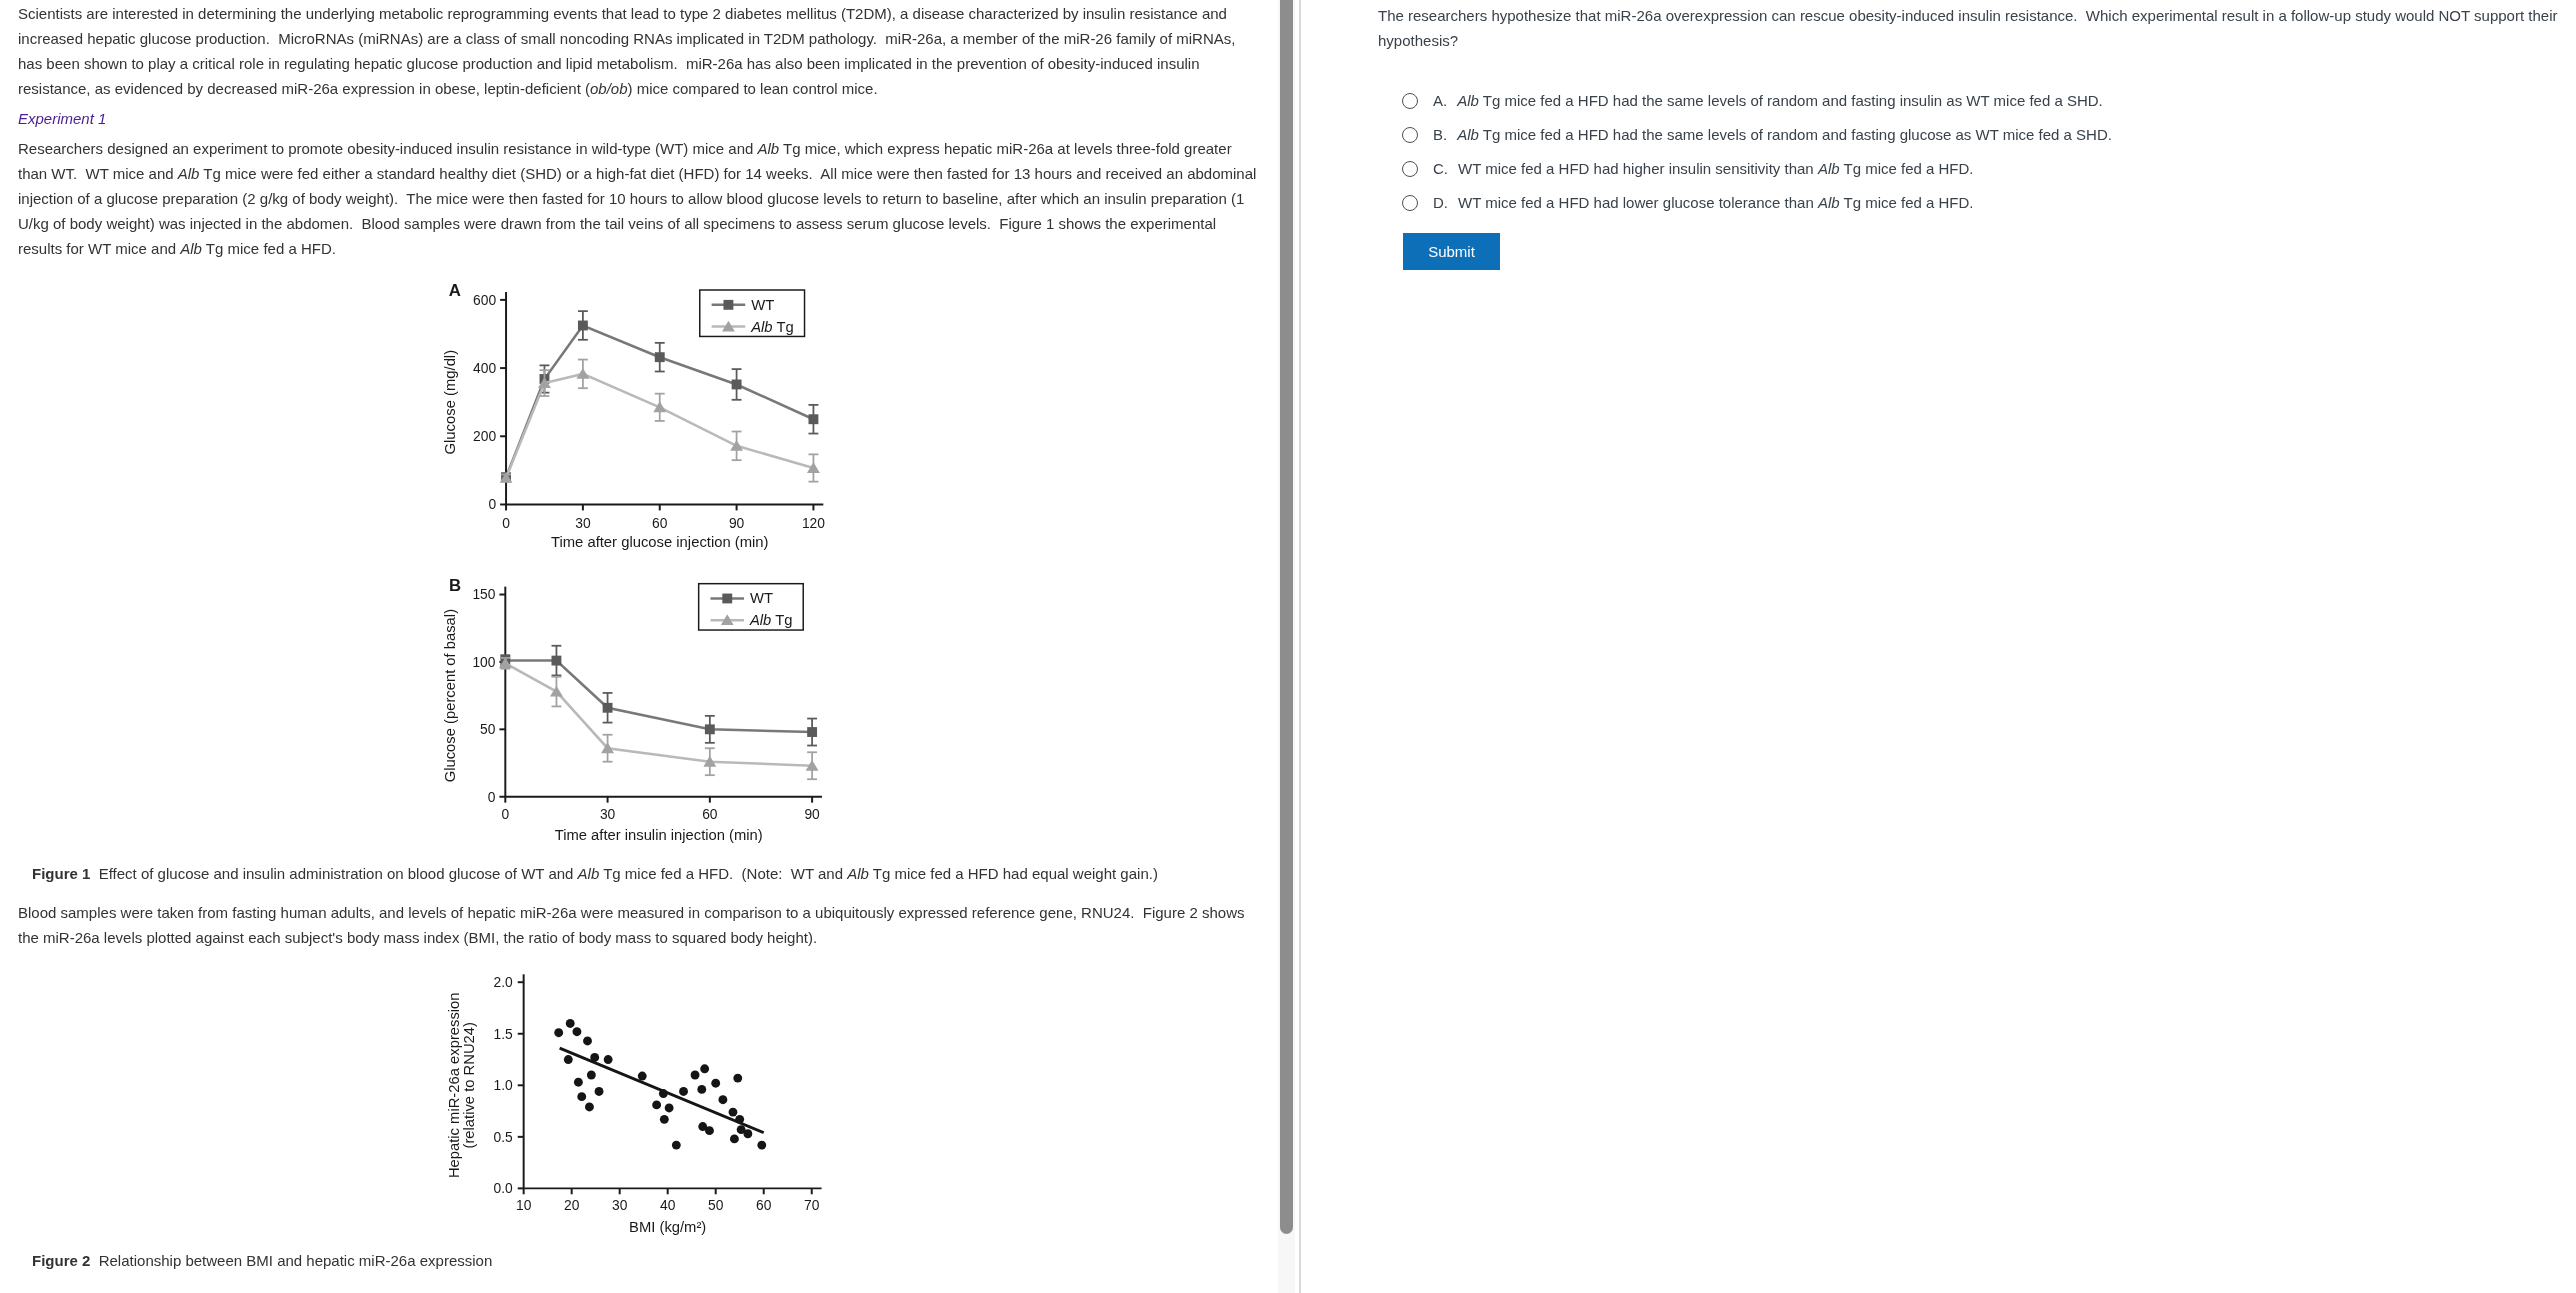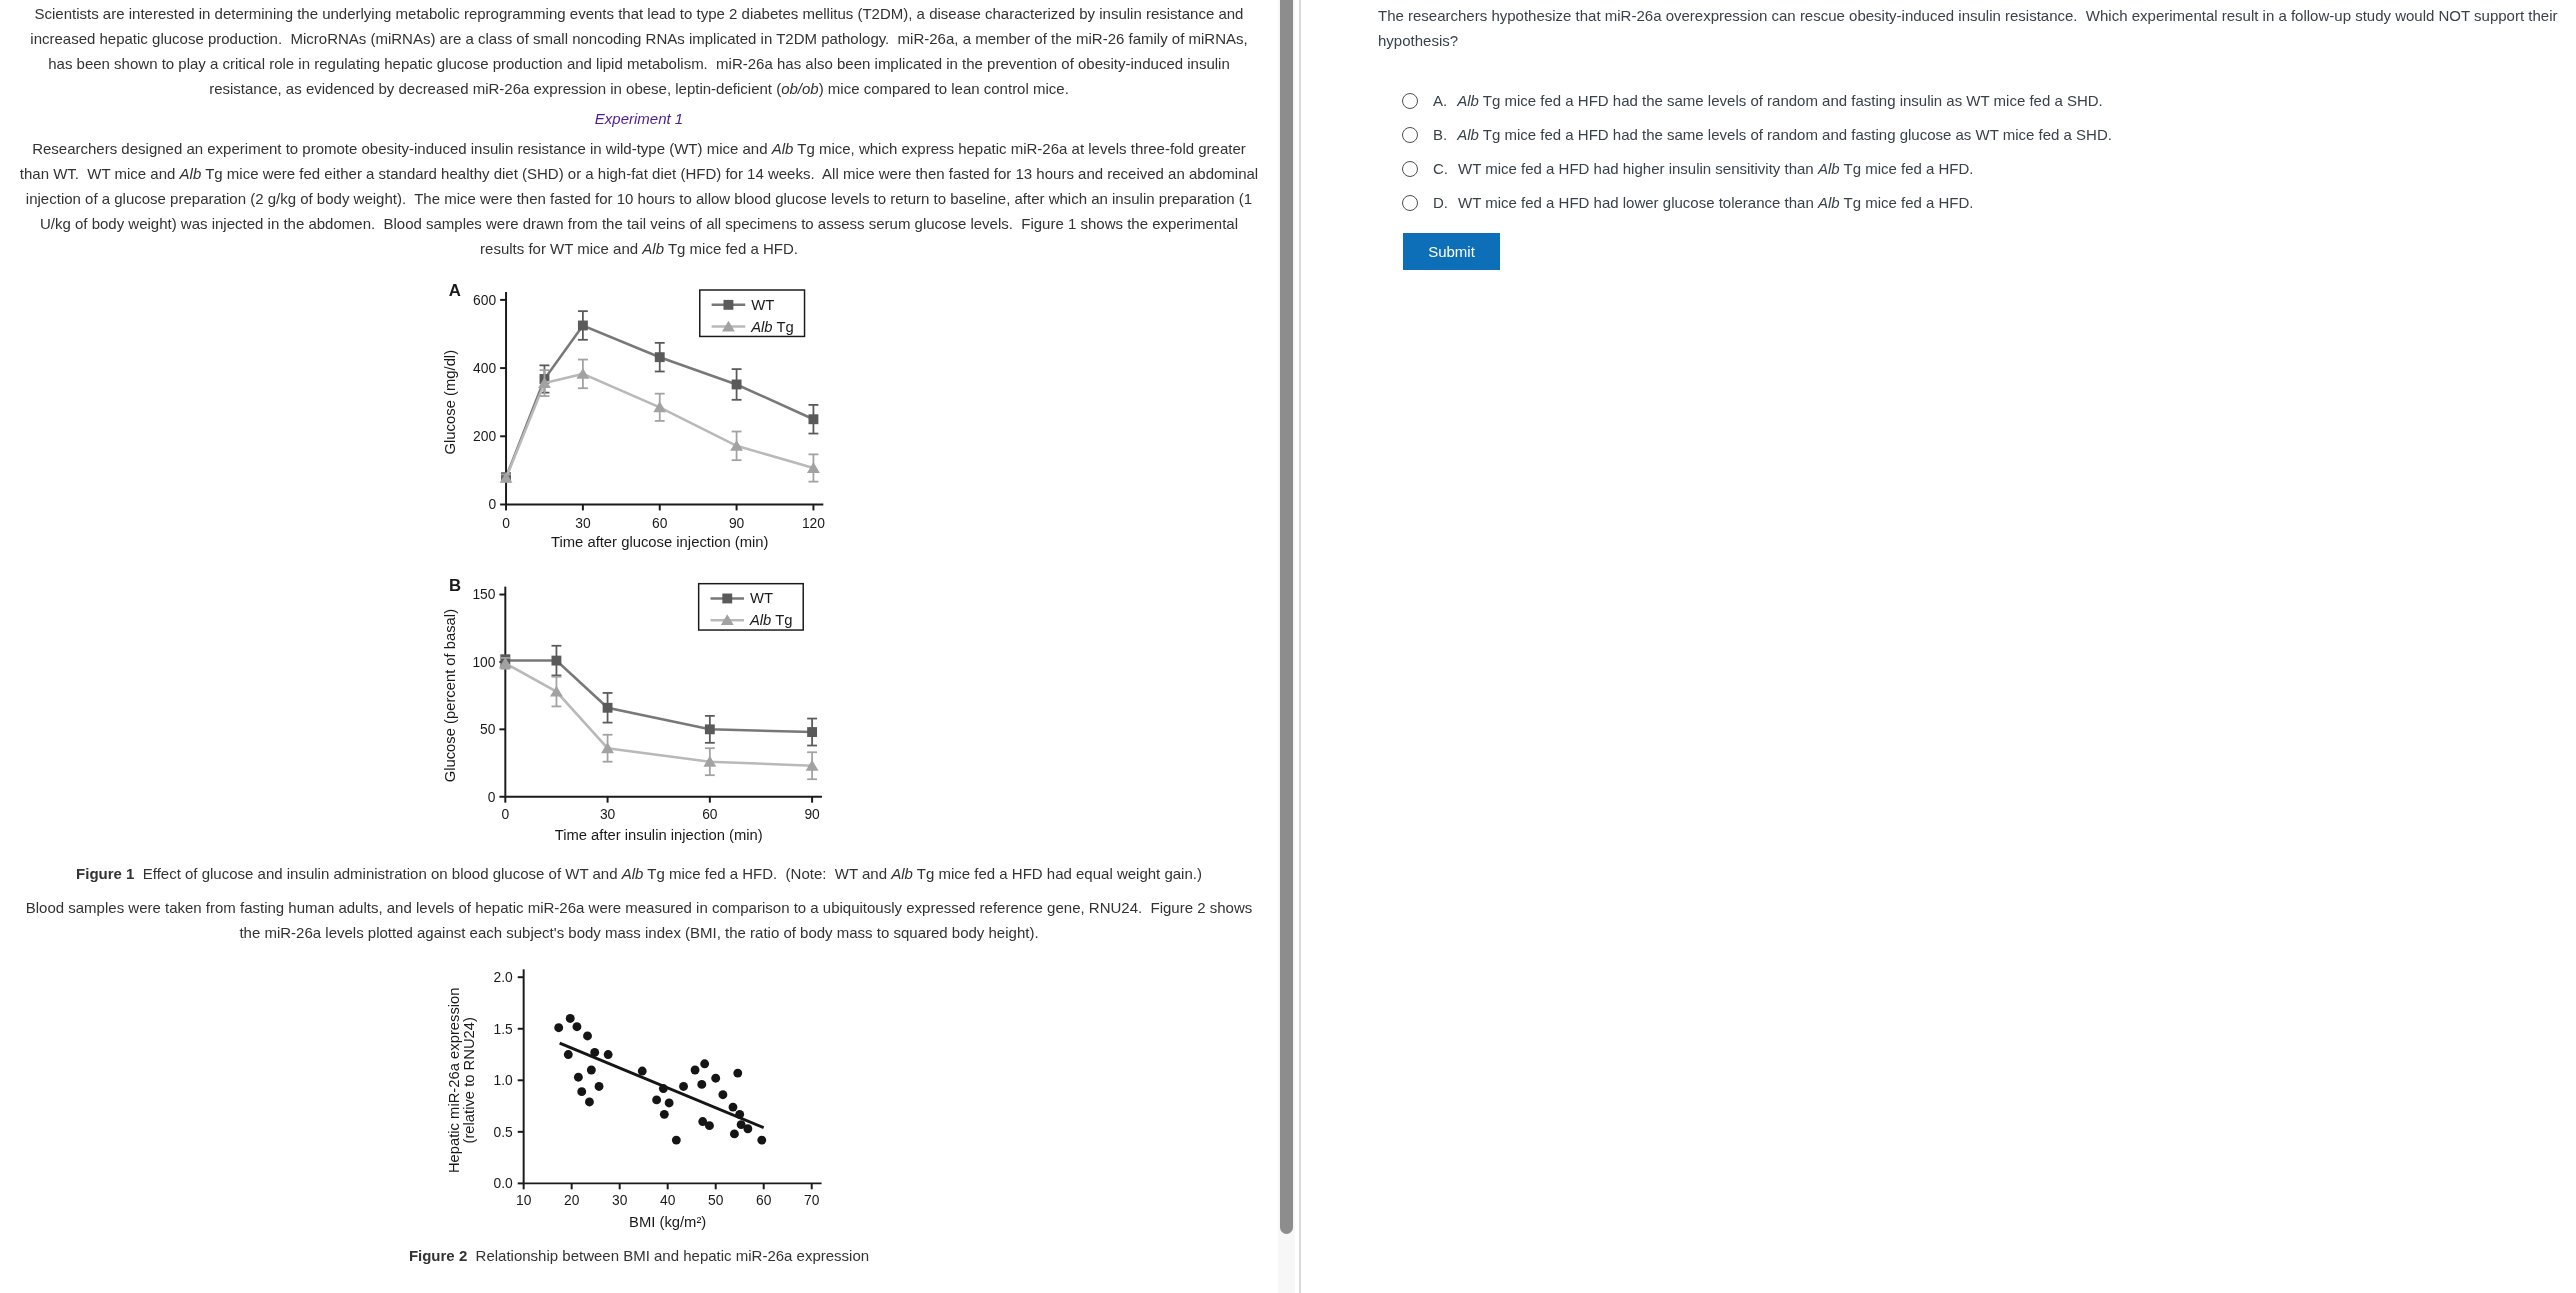--- a/index.html
+++ b/index.html
@@ -1,25 +1,25 @@
 <!DOCTYPE html>
 <html><head>
 <meta charset="utf-8">
 <style>
   html,body{margin:0;padding:0;background:#fff;}
   body{width:2576px;height:1293px;font-family:"Liberation Sans",sans-serif;color:#333;overflow:hidden;}
   #page{position:relative;width:2576px;height:1293px;background:#fff;}
 
   
-  .passage-pane{position:absolute;left:0;top:0;width:1278px;height:1293px;padding:1px 18px 16px 18px;box-sizing:border-box;overflow:hidden;text-align:center;}
+  .passage-pane{position:absolute;left:0;top:0;width:1278px;height:1293px;padding:1px 18px 16px 18px;box-sizing:border-box;overflow:hidden;}
   .para{margin:0;font-size:15px;line-height:25px;white-space:pre-wrap;color:#333;}
   .exp-heading{margin:5px 0 0 0;font-size:15px;line-height:25px;font-style:italic;color:#4c1d95;}
   .para.p2{margin-top:5px;}
   .para.p3{margin-top:9px;}
-  .caption{margin:0;font-size:15px;line-height:25px;white-space:pre-wrap;color:#333;}
+  .caption{margin:14px;font-size:15px;line-height:25px;white-space:pre-wrap;color:#333;}
   .caption.c1{margin-top:10px;}
   .caption.c2{margin-top:5px;}
   .exp-heading.e2{margin-top:3px;}
   figure{margin:0;padding:0;}
   figure.chart-a{margin:21px 0 0 407px;}
   figure.chart-b{margin:6px 0 0 407px;}
   figure.chart-f2{margin:21px 0 0 407px;}
   svg{display:block;font-family:"Liberation Sans",sans-serif;}
 
   

